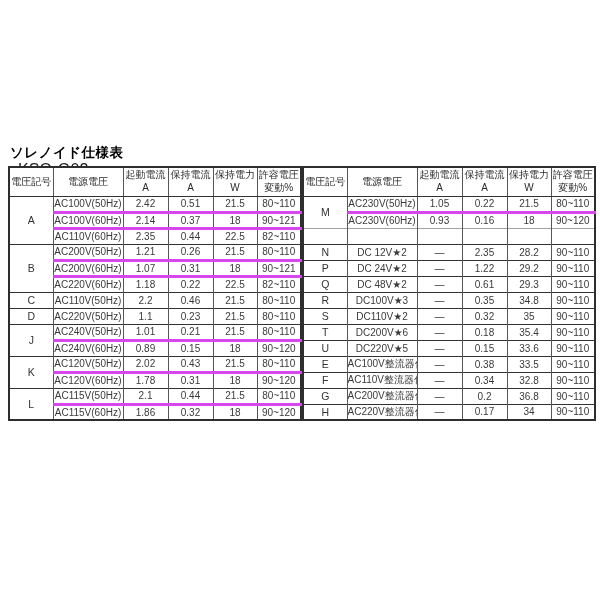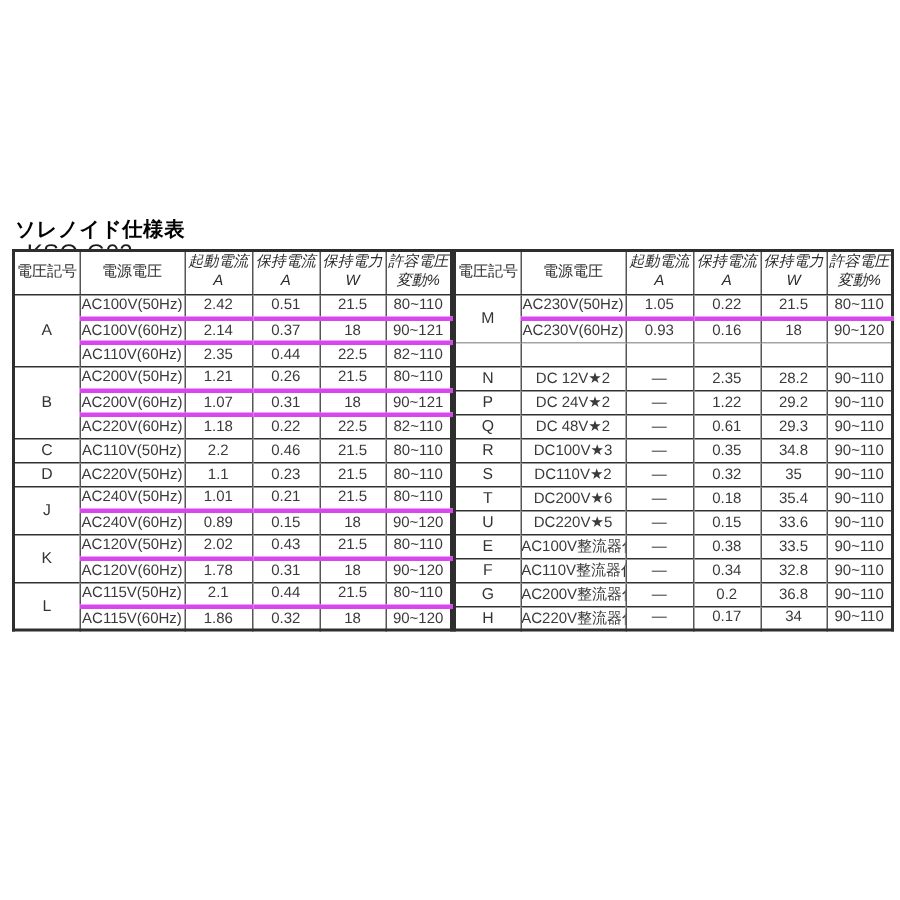--- a/index.html
+++ b/index.html
@@ -29,21 +29,21 @@
   }
   .spec thead th {
     height:29px; font-weight:normal; color:#2b2b2b;
     border-bottom:1.5px solid #323232; line-height:1.25;
   }
   .spec tbody td { height:16px; }
   .spec tr.gs td { border-top:1.5px solid #323232; }   
   .spec tr.gi td { border-top:3px solid #d946ef; }     
   .spec tr.gt td { border-top:1px solid #a3a3a3; }     
   .spec td.sym { font-size:10.5px; color:#333; }
-  .hl { line-height:1.25;font-style:italic; }
+  .hl { line-height:1.25; }
 </style>
 </head>
 <body>
 
 <div>
 
   <div class="doc-title">ソレノイド仕様表</div>
 
   <div class="model-line"><span>●</span><span>KSO-G02</span></div>
 

